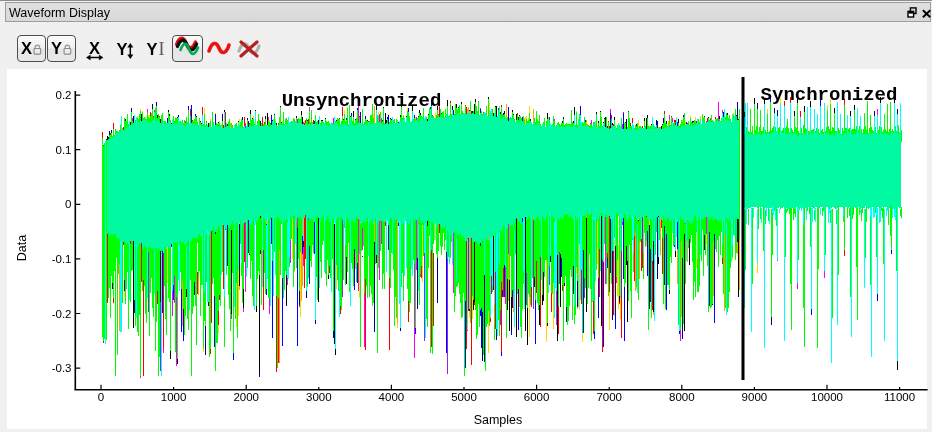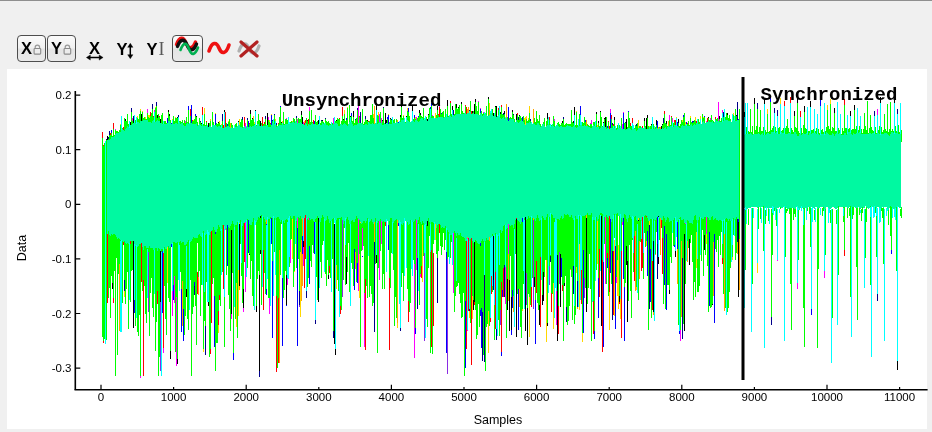--- a/index.html
+++ b/index.html
@@ -14,20 +14,31 @@
   background:linear-gradient(#fbfbfb 0%, #f0f0f0 48%, #e4e4e4 52%, #e9e9e9 100%); }
 #plotbg { position:absolute; left:7px; top:69px; width:920px; height:360px; background:#fff; }
 svg { position:absolute; left:0; top:0; }
 .tick-lab { font-size:11.5px; fill:#000; }
 .axlab { font-size:12.5px; fill:#000; }
 .anno { font-family:"Liberation Mono", monospace; font-weight:bold; font-size:19px; fill:#000; }
 </style></head>
 <body>
 <div id="win">
 <div id="topline"></div>
+<div id="titlebar">
+      <span>Waveform Display</span>
+<svg class="tbicon" style="left:900.5px;top:4px" width="11" height="11" viewBox="0 0 11 11">
+  <rect x="3.4" y="0.9" width="5.6" height="5.6" fill="none" stroke="#000" stroke-width="1.4"></rect>
+  <rect x="1.0" y="4.4" width="5.6" height="5.6" fill="#fff" stroke="#000" stroke-width="1.4"></rect>
+  <rect x="1.6" y="5.0" width="4.4" height="1.6" fill="#000"></rect>
+</svg>
+<svg class="tbicon" style="left:915.5px;top:5.5px" width="10" height="10" viewBox="0 0 10 10">
+  <path d="M0.9 1.2 L8.3 8.2 M8.3 1.2 L0.9 8.2" stroke="#000" stroke-width="1.9" fill="none"></path>
+</svg>
+</div>
 <div id="toolbar">
   <div class="btn" style="left:17px; width:29px;"></div>
   <div class="btn" style="left:47px; width:29px;"></div>
   <div class="btn" style="left:172px; width:31px;"></div>
 </div>
 <svg id="icons" width="932" height="70" viewBox="0 0 932 70">
 
   <text x="21" y="54" font-size="16.5" font-weight="bold">X</text>
   <g transform="translate(33,44.5)">
     <path d="M2.2 4 V2.8 A2.2 2.2 0 0 1 6.6 2.8 V4" fill="none" stroke="#999" stroke-width="1.2"></path>

